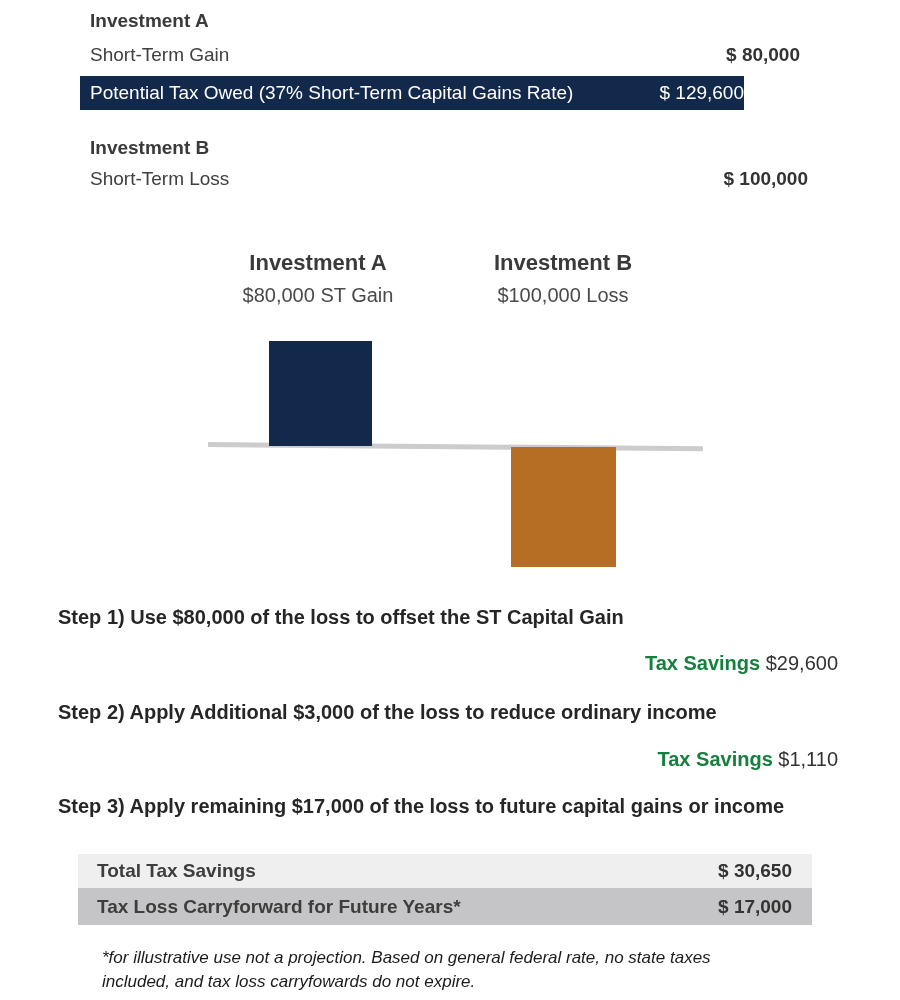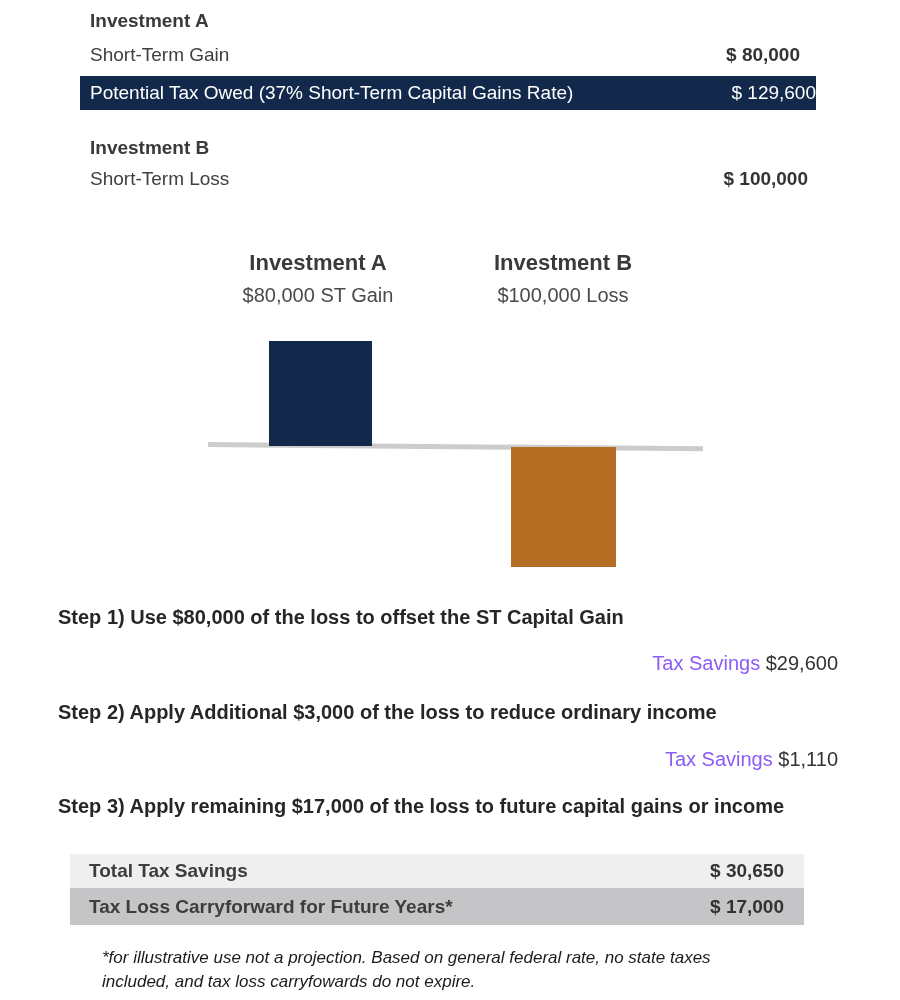--- a/index.html
+++ b/index.html
@@ -4,41 +4,41 @@
 <style>
   html,body{margin:0;padding:0;background:#ffffff;}
   body{font-family:"Liberation Sans","DejaVu Sans",sans-serif;color:#3c3c3c;}
   .canvas{position:relative;width:900px;height:1000px;background:#ffffff;overflow:hidden;}
 
   
   .inv-title{position:absolute;left:90px;font-size:19px;font-weight:700;color:#3a3a3a;}
   .inv-row{position:absolute;left:80px;width:736px;display:flex;justify-content:space-between;align-items:flex-end;}
   .inv-row .lbl{font-size:19px;color:#404040;padding-left:10px;}
   .inv-row .val{font-size:19px;font-weight:700;color:#333333;padding-right:16px;}
-  .band{position:absolute;left:80px;width:736px;height:34px;display:flex;justify-content:space-between;align-items:center;}
+  .band{position:absolute;left:80px;width:664px;height:34px;display:flex;justify-content:space-between;align-items:center;}
   .band .lbl{font-size:19px;color:#ffffff;padding-left:10px;}
   .band .val{font-size:19px;color:#ffffff;}
 
   
   .chart-col{position:absolute;width:260px;text-align:center;}
   .chart-col .t{font-size:22px;font-weight:700;color:#3a3a3a;}
   .chart-col .s{font-size:20px;color:#4a4a4a;margin-top:8px;}
   .baseline{position:absolute;left:208px;top:442px;width:495px;height:5px;background:#cccccc;transform:rotate(0.5deg);transform-origin:left center;}
   .bar{position:absolute;}
   .bar-a{left:269px;top:341px;width:103px;height:105px;}
   .bar-b{left:511px;top:447px;width:105px;height:120px;}
 
   
   .step{position:absolute;left:58px;font-size:20px;font-weight:600;color:#262626;}
   .savings{position:absolute;left:0;width:838px;text-align:right;font-size:20px;}
-  .savings .sl{color:#8b5cf6;}
+  .savings .sl{color:#15803d;font-weight:bold;}
   .savings .sv{color:#333333;}
 
   
-  .sum-row{position:absolute;left:70px;width:734px;display:flex;justify-content:space-between;align-items:center;}
+  .sum-row{position:absolute;left:78px;width:734px;display:flex;justify-content:space-between;align-items:center;}
   .sum-row .lbl{font-size:19px;font-weight:700;color:#3d3d3d;padding-left:19px;}
   .sum-row .val{font-size:19px;font-weight:700;color:#333333;padding-right:20px;}
 
   .footnote{position:absolute;left:102px;top:946px;width:612px;font-size:17px;font-style:italic;color:#1c1c1c;line-height:1.42;}
 </style>
 </head>
 <body>
 
 <div class="canvas">
 

